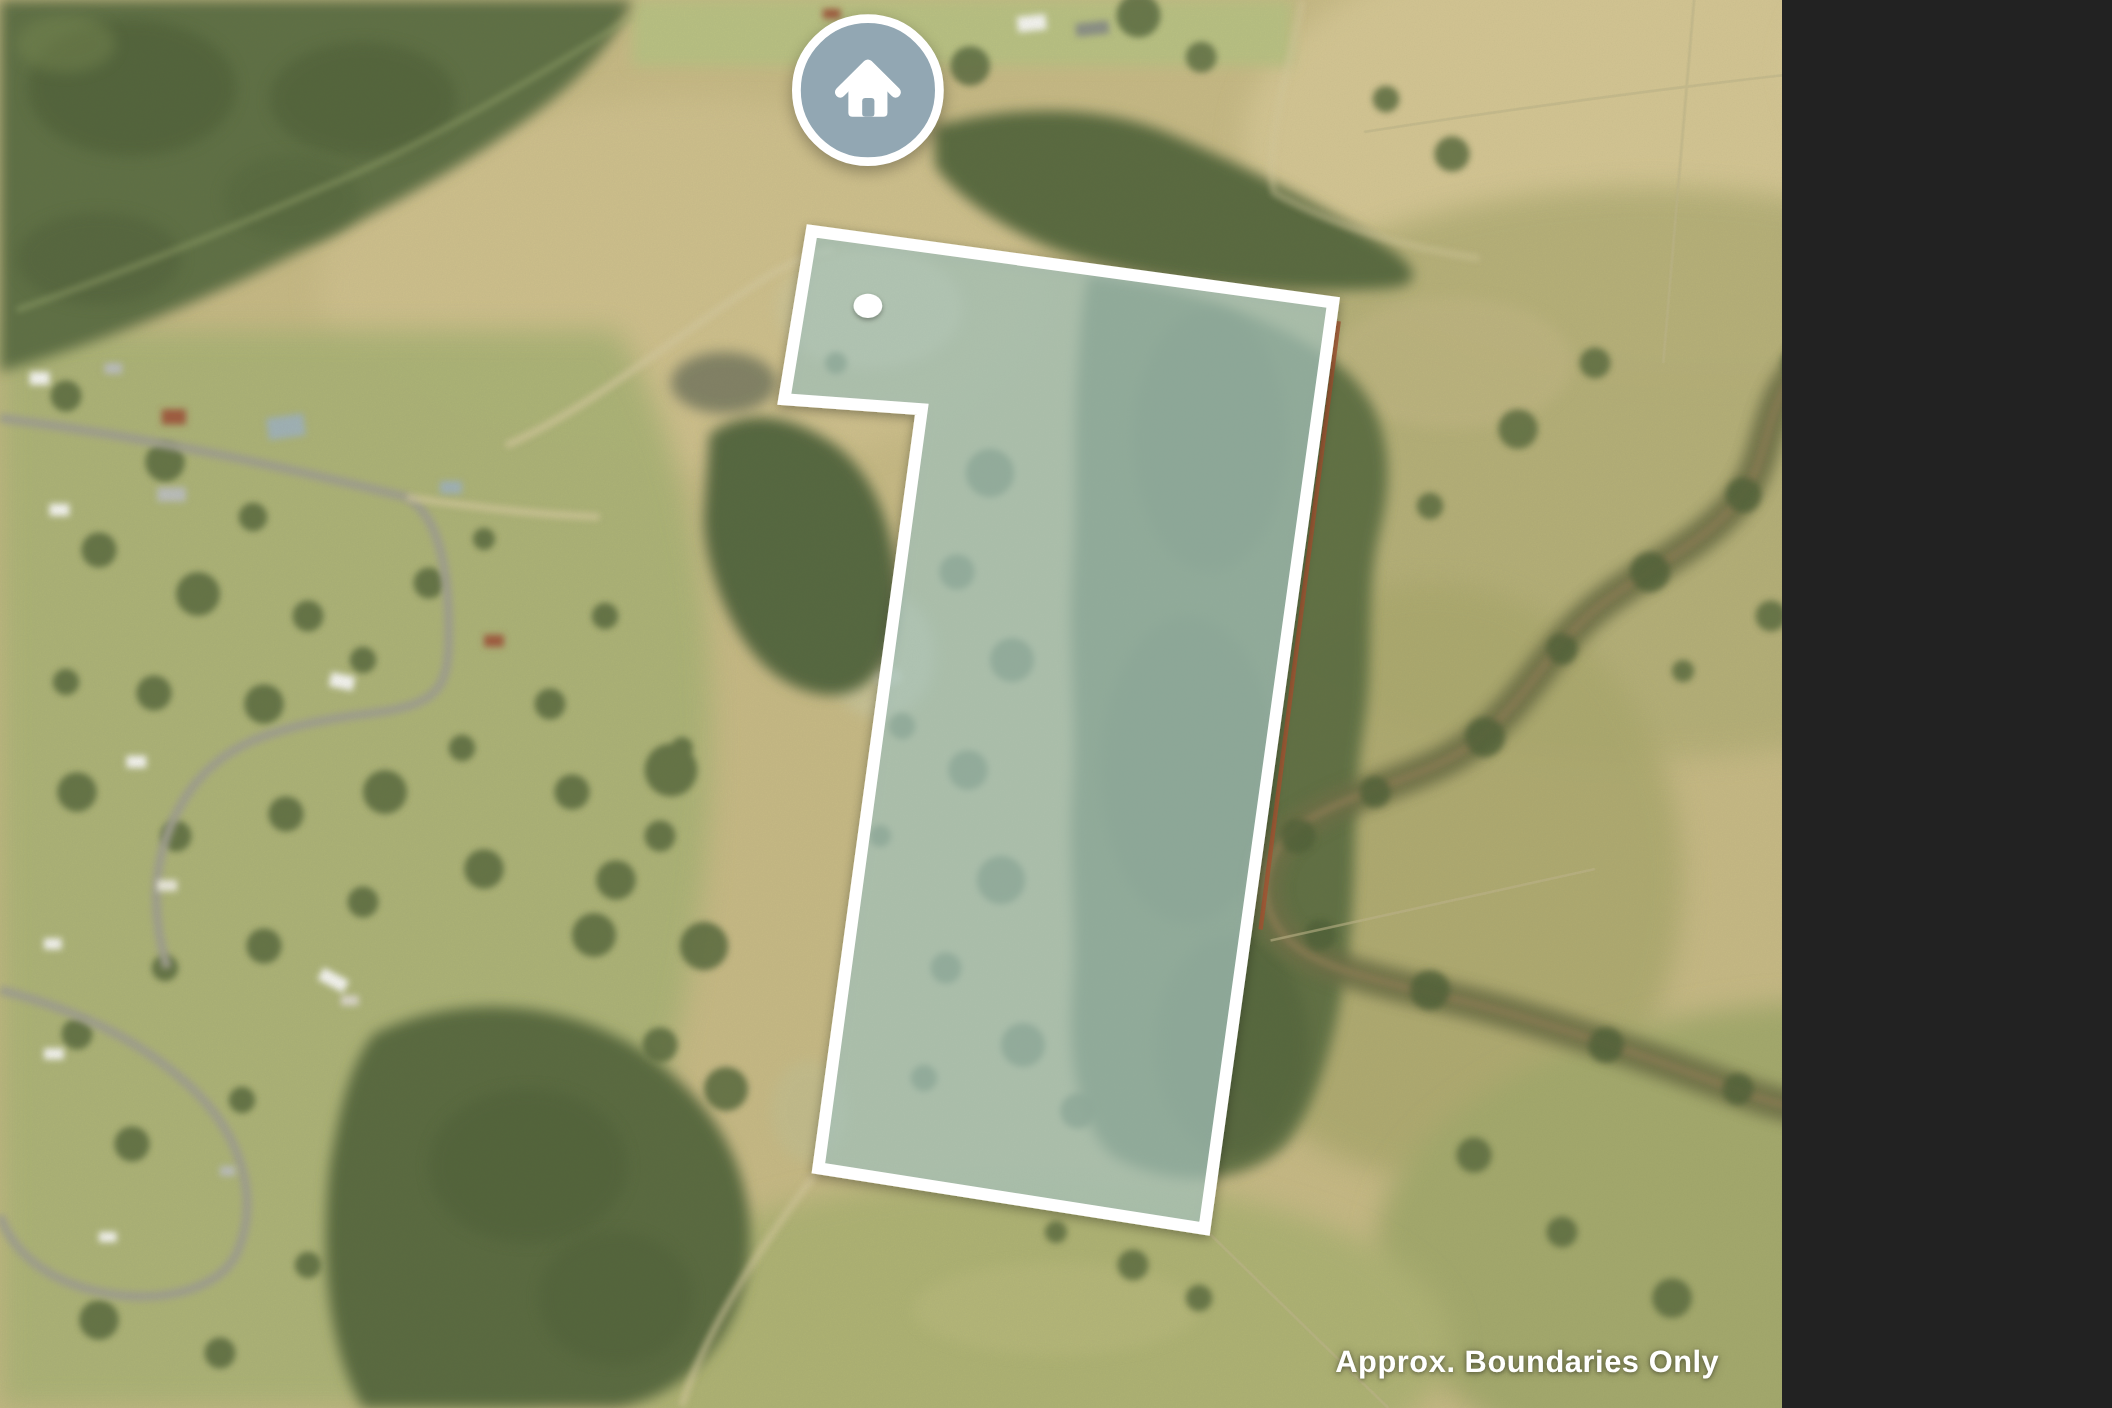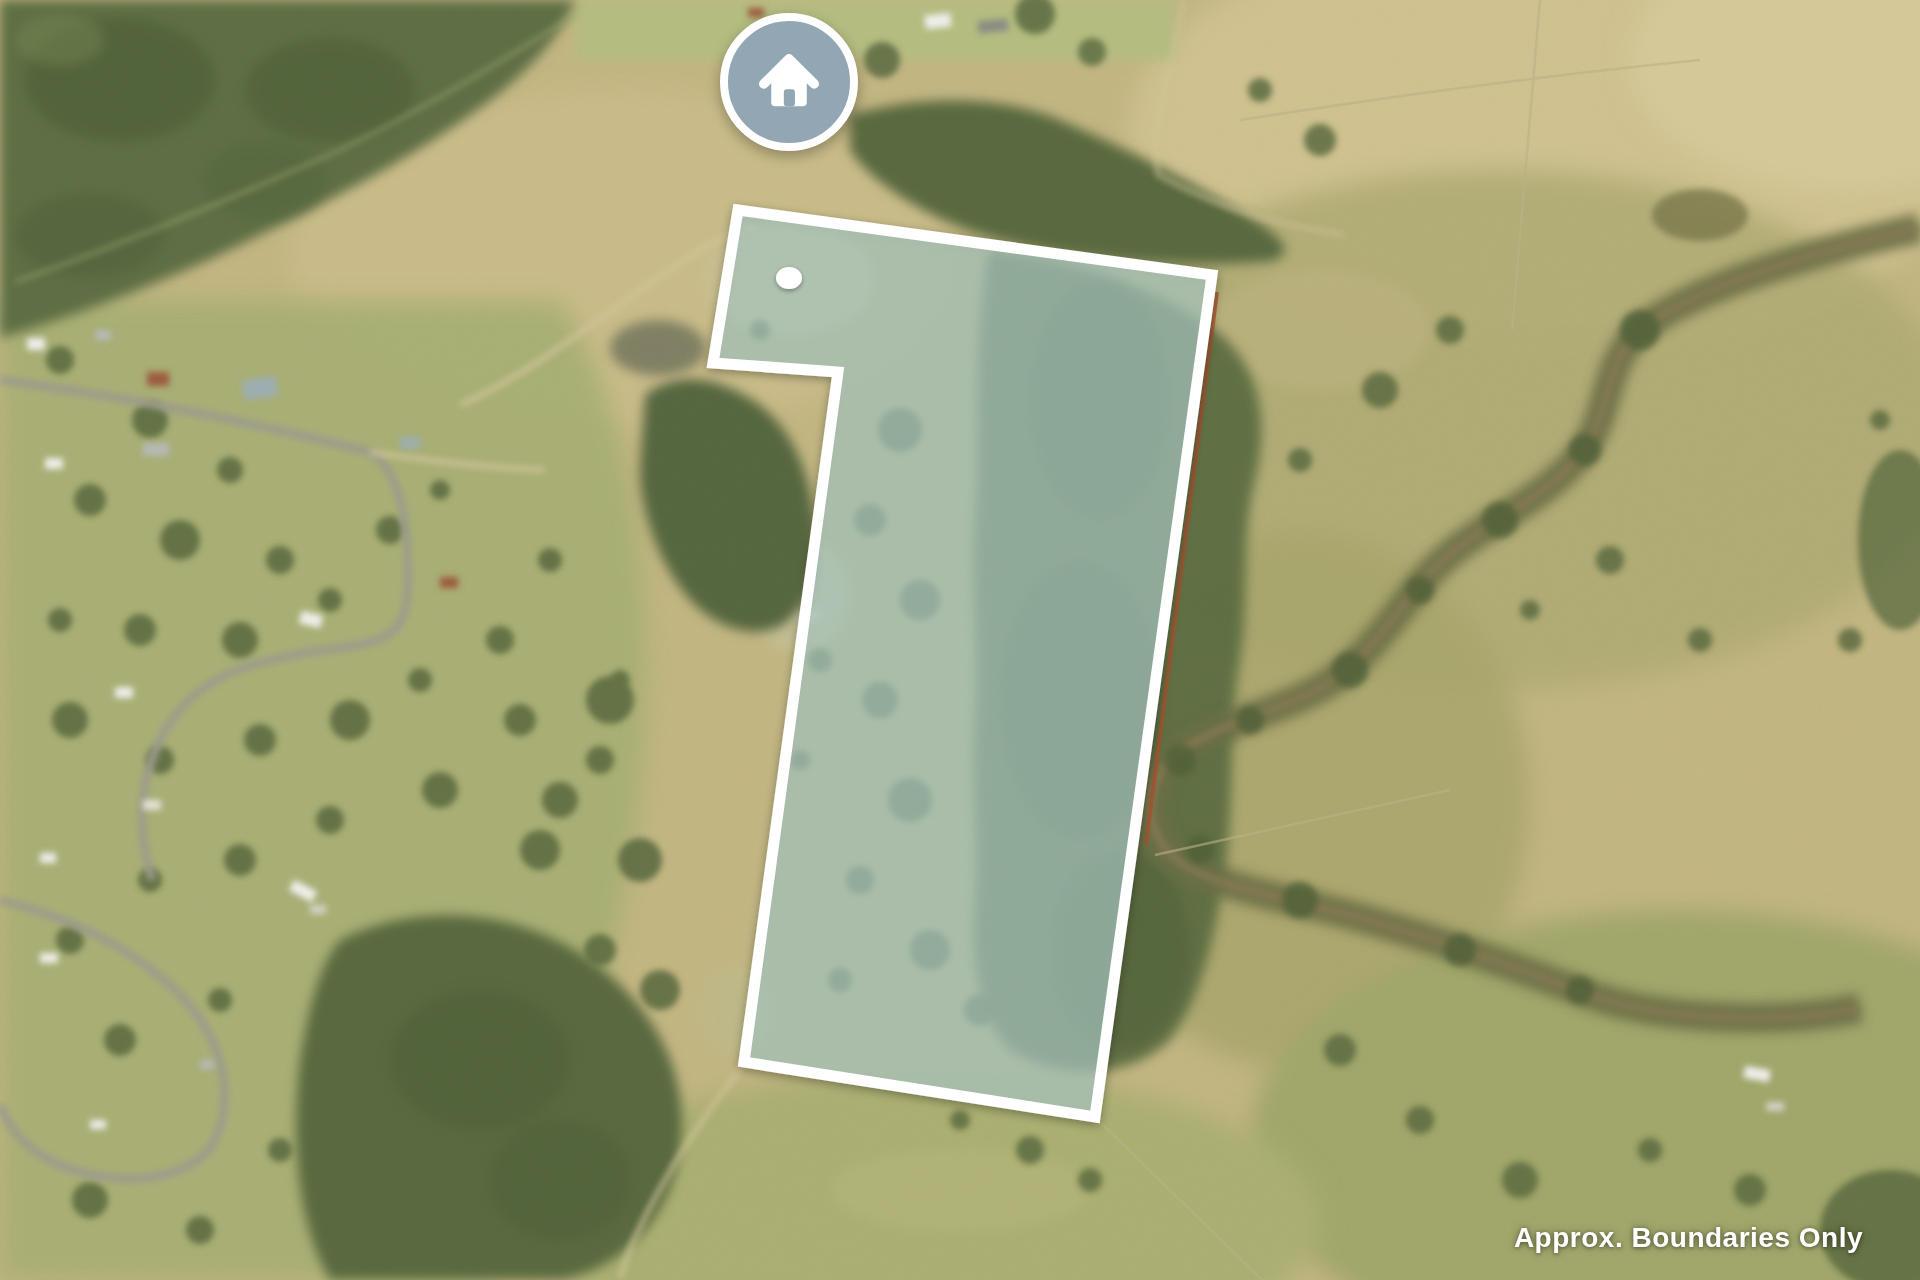--- a/index.html
+++ b/index.html
@@ -1,17 +1,17 @@
 <!DOCTYPE html>
 <html><head>
 <meta charset="utf-8">
 <style>
   html,body{margin:0;padding:0;background:#222;}
   .stage{
-    position:relative;width:1920px;height:1280px;overflow:hidden;
+    position:relative;width:1620px;height:1280px;overflow:hidden;
     font-family:"Liberation Sans",sans-serif;
   }
   .stage svg.layer{position:absolute;left:0;top:0;width:1920px;height:1280px;}
   
   .pin{
     position:absolute;left:720px;top:13px;width:138px;height:138px;
     box-sizing:border-box;border:8px solid #ffffff;border-radius:50%;
     background:#92a7b3;display:flex;align-items:center;justify-content:center;
     box-shadow:0 5px 14px rgba(0,0,0,.30);
   }

